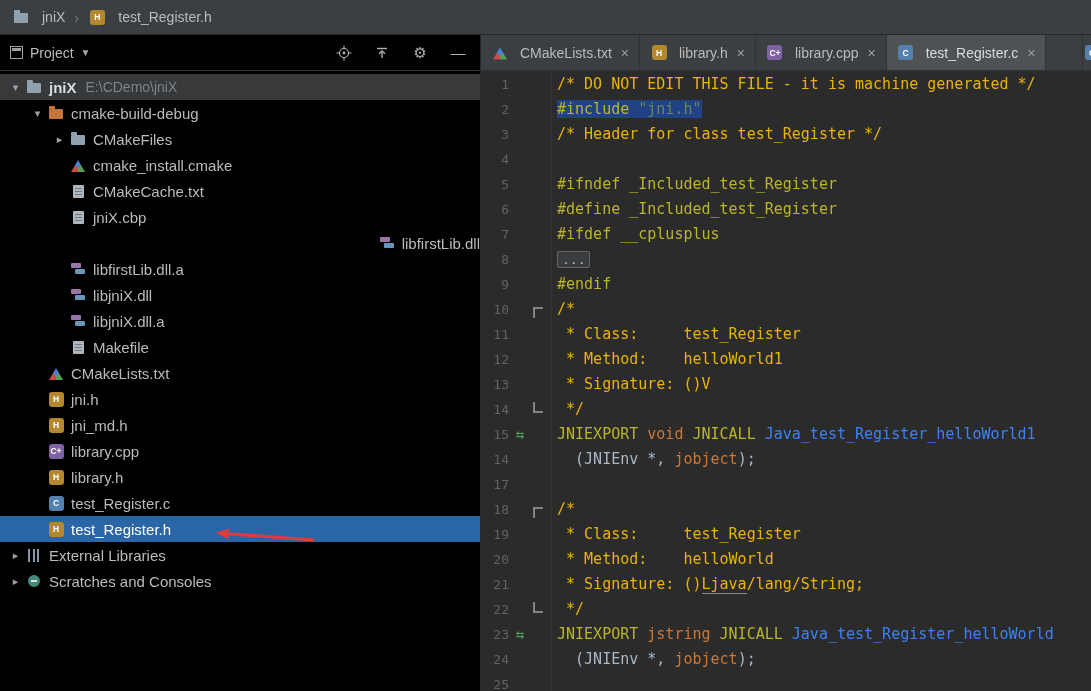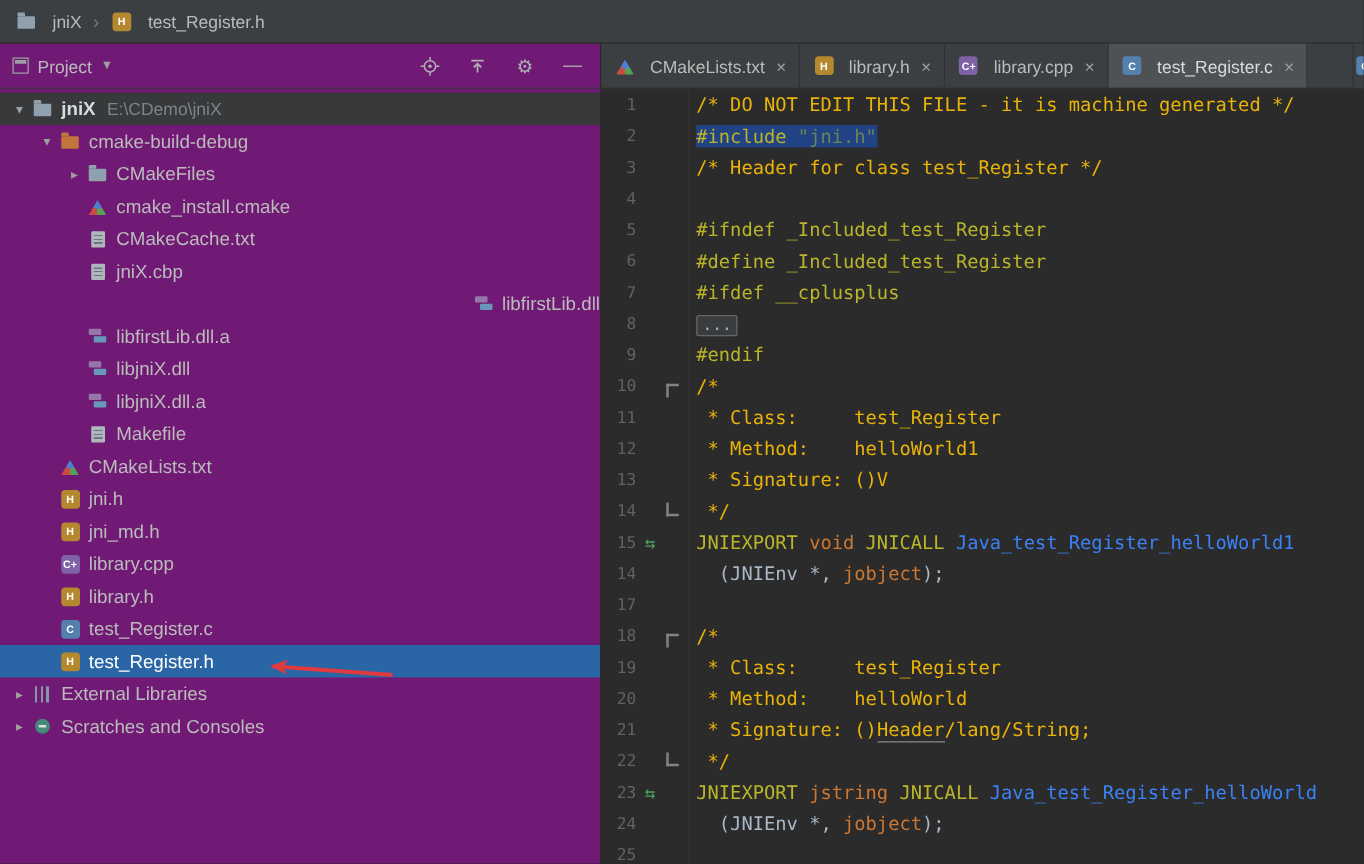--- a/index.html
+++ b/index.html
@@ -10,21 +10,21 @@
   }
   
   .top-bar{
     height:35px;box-sizing:border-box;background:#3C3F41;border-bottom:1px solid #282828;
     display:flex;align-items:center;gap:7px;padding:0 12px;color:#BBBBBB;font-size:14px;
   }
   .crumb-sep{color:#787C7F;font-size:15px;margin:0 2px;}
   
   .main{display:flex;height:656px;}
   .project-panel{
-    width:481px;flex:none;box-sizing:border-box;background:#701a75;
+    width:481px;flex:none;box-sizing:border-box;background:#000000;
     border-right:1px solid #282828;display:flex;flex-direction:column;
   }
   .panel-toolbar{
     height:36px;flex:none;box-sizing:border-box;display:flex;align-items:center;
     padding:0 14px 0 10px;border-bottom:1px solid #353839;color:#BBBBBB;font-size:14px;
   }
   .panel-title{display:flex;align-items:center;gap:7px;cursor:pointer;}
   .proj-tool-icon{width:13px;height:13px;border:1px solid #9DA0A3;box-sizing:border-box;position:relative;display:inline-block;}
   .proj-tool-icon::before{content:"";position:absolute;left:1px;top:1px;right:1px;height:3px;background:#9DA0A3;}
   .dd{color:#9DA0A3;font-size:10px;}
@@ -338,21 +338,21 @@
         <div class="code-line"><span class="ln">11</span><span class="gcol1"></span><span class="gcol2"></span><span class="ctext"><span class="cm"> * Class:     test_Register</span></span></div>
         <div class="code-line"><span class="ln">12</span><span class="gcol1"></span><span class="gcol2"></span><span class="ctext"><span class="cm"> * Method:    helloWorld1</span></span></div>
         <div class="code-line"><span class="ln">13</span><span class="gcol1"></span><span class="gcol2"></span><span class="ctext"><span class="cm"> * Signature: ()V</span></span></div>
         <div class="code-line"><span class="ln">14</span><span class="gcol1"></span><span class="gcol2"><span class="fm close"></span></span><span class="ctext"><span class="cm"> */</span></span></div>
         <div class="code-line"><span class="ln">15</span><span class="gcol1"><span class="impl">⇆</span></span><span class="gcol2"></span><span class="ctext"><span class="pp">JNIEXPORT </span><span class="kw">void </span><span class="pp">JNICALL </span><span class="fn">Java_test_Register_helloWorld1</span></span></div>
         <div class="code-line"><span class="ln">14</span><span class="gcol1"></span><span class="gcol2"></span><span class="ctext"><span class="pl">  (JNIEnv *, </span><span class="kw">jobject</span><span class="pl">);</span></span></div>
         <div class="code-line"><span class="ln">17</span><span class="gcol1"></span><span class="gcol2"></span><span class="ctext"></span></div>
         <div class="code-line"><span class="ln">18</span><span class="gcol1"></span><span class="gcol2"><span class="fm open"></span></span><span class="ctext"><span class="cm">/*</span></span></div>
         <div class="code-line"><span class="ln">19</span><span class="gcol1"></span><span class="gcol2"></span><span class="ctext"><span class="cm"> * Class:     test_Register</span></span></div>
         <div class="code-line"><span class="ln">20</span><span class="gcol1"></span><span class="gcol2"></span><span class="ctext"><span class="cm"> * Method:    helloWorld</span></span></div>
-        <div class="code-line"><span class="ln">21</span><span class="gcol1"></span><span class="gcol2"></span><span class="ctext"><span class="cm"> * Signature: ()</span><span class="cm u">Header</span><span class="cm">/lang/String;</span></span></div>
+        <div class="code-line"><span class="ln">21</span><span class="gcol1"></span><span class="gcol2"></span><span class="ctext"><span class="cm"> * Signature: ()</span><span class="cm u">Ljava</span><span class="cm">/lang/String;</span></span></div>
         <div class="code-line"><span class="ln">22</span><span class="gcol1"></span><span class="gcol2"><span class="fm close"></span></span><span class="ctext"><span class="cm"> */</span></span></div>
         <div class="code-line"><span class="ln">23</span><span class="gcol1"><span class="impl">⇆</span></span><span class="gcol2"></span><span class="ctext"><span class="pp">JNIEXPORT </span><span class="kw">jstring </span><span class="pp">JNICALL </span><span class="fn">Java_test_Register_helloWorld</span></span></div>
         <div class="code-line"><span class="ln">24</span><span class="gcol1"></span><span class="gcol2"></span><span class="ctext"><span class="pl">  (JNIEnv *, </span><span class="kw">jobject</span><span class="pl">);</span></span></div>
         <div class="code-line"><span class="ln">25</span><span class="gcol1"></span><span class="gcol2"></span><span class="ctext"></span></div>
       </div>
   </section>
 </div>
 
 <svg class="annot" width="1091" height="691" viewBox="0 0 1091 691">
   <defs>

